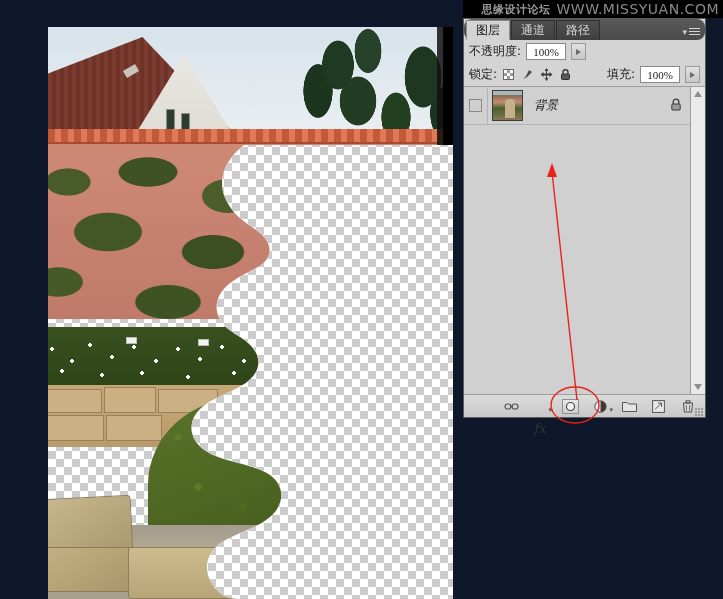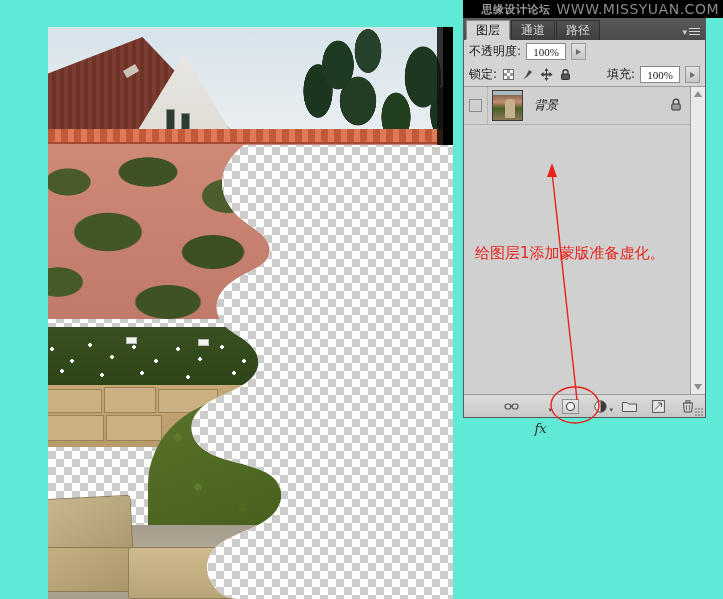--- a/index.html
+++ b/index.html
@@ -3,21 +3,21 @@
 <meta charset="utf-8">
 <style>
   * { box-sizing: border-box; }
   html, body {
     margin: 0; padding: 0;
     background: #000;
     width: 723px; height: 599px;
     overflow: hidden;
     font-family: "DejaVu Sans", "Liberation Sans", sans-serif;
   }
-  #root { position: relative; width: 723px; height: 599px; background: #5eead4; padding-left: 24px; }
+  #root { position: relative; width: 723px; height: 599px; background: #0f172a; padding-left: 24px; }
 
   
   #photo {
     position: absolute;
     left: 48px; top: 27px;
     width: 405px; height: 572px;
     overflow: hidden;
     background: #fff;
   }
   
@@ -216,21 +216,21 @@
     padding-right:4px; gap:6px;
     overflow:hidden; white-space:nowrap;
   }
   #watermark .wm-cn { color:#9a9a9a; font-weight:bold; }
   #watermark .wm-url { color:#8a8a8a; font-size:14px; }
 
   
   .tabstrip {
     display:flex; align-items:flex-end;
     height:21px; background:linear-gradient(180deg,#595959,#4b4b4b);
-    padding-left:2px; position:relative;
+    padding-left:2px; position:relative;border-radius:8px;
   }
   .tab {
     height:20px; padding:0 9px; margin-right:1px;
     display:flex; align-items:center; justify-content:center;
     font-size:12px; color:#d8d8d8;
     background:linear-gradient(180deg,#4f4f4f,#3f3f3f);
     border:1px solid #2e2e2e; border-bottom:none;
     cursor:default;
   }
   .tab.active {
@@ -573,21 +573,20 @@
           <path d="M1.5,3 H10.5 L9.6,12 H2.4 Z" fill="#dcdcdc" stroke="#4a4a4a" stroke-width="1"></path>
           <rect x="4" y="0.8" width="4" height="2" fill="#cfcfcf" stroke="#4a4a4a" stroke-width=".9"></rect>
           <line x1="4.3" y1="5" x2="4.6" y2="10.5" stroke="#4a4a4a" stroke-width=".8"></line>
           <line x1="7.7" y1="5" x2="7.4" y2="10.5" stroke="#4a4a4a" stroke-width=".8"></line>
         </svg>
       </div>
       <div class="grip"></div>
     </div>
   </div>
 
-  <div class="anno-text">给图层1添加蒙版准备虚化。</div>
 
   <svg id="annosvg">
 
     <line x1="577" y1="400" x2="552" y2="172" stroke="#e8231a" stroke-width="1.4"></line>
     <polygon points="552,163 547,177 557,177" fill="#e8231a"></polygon>
 
     <ellipse cx="575" cy="405" rx="24" ry="18" fill="none" stroke="#e8231a" stroke-width="1.4"></ellipse>
   </svg>
 
 </div>

